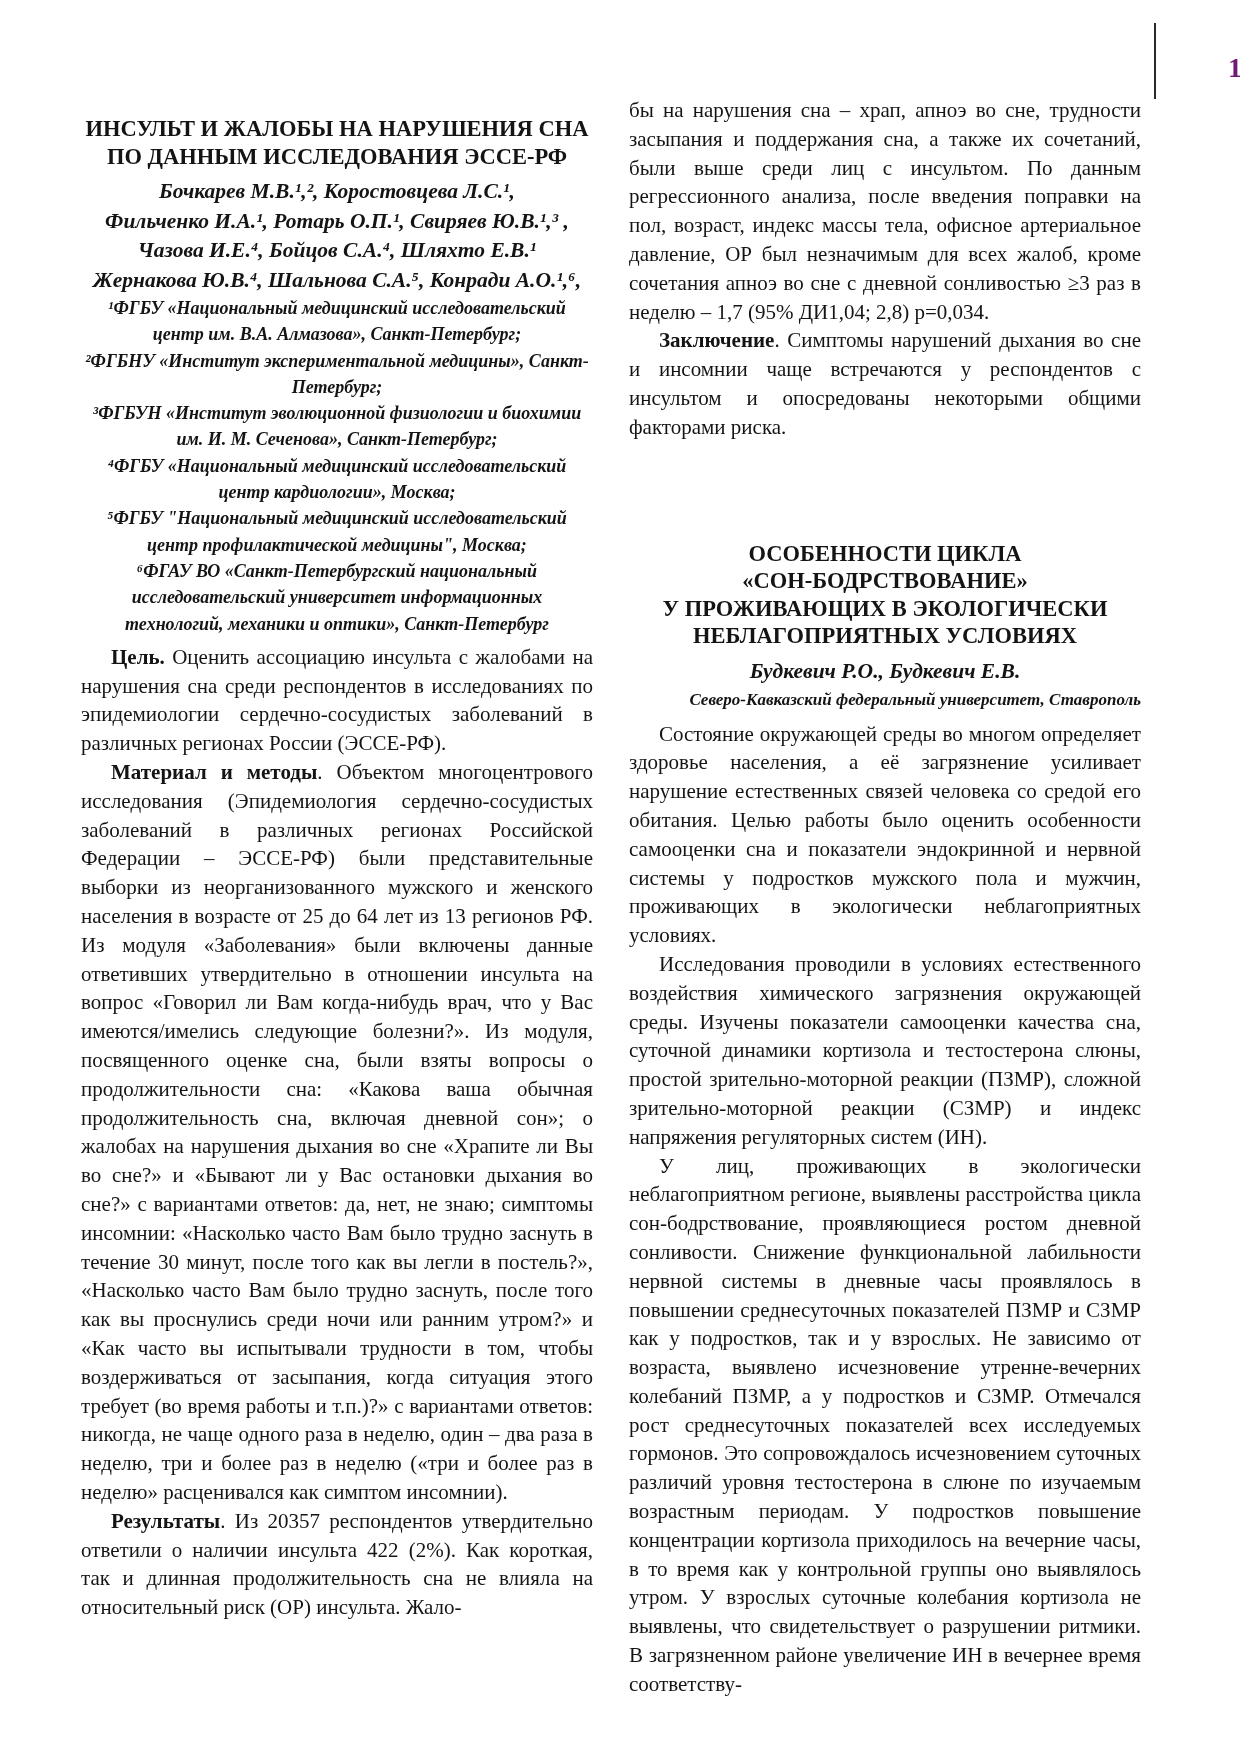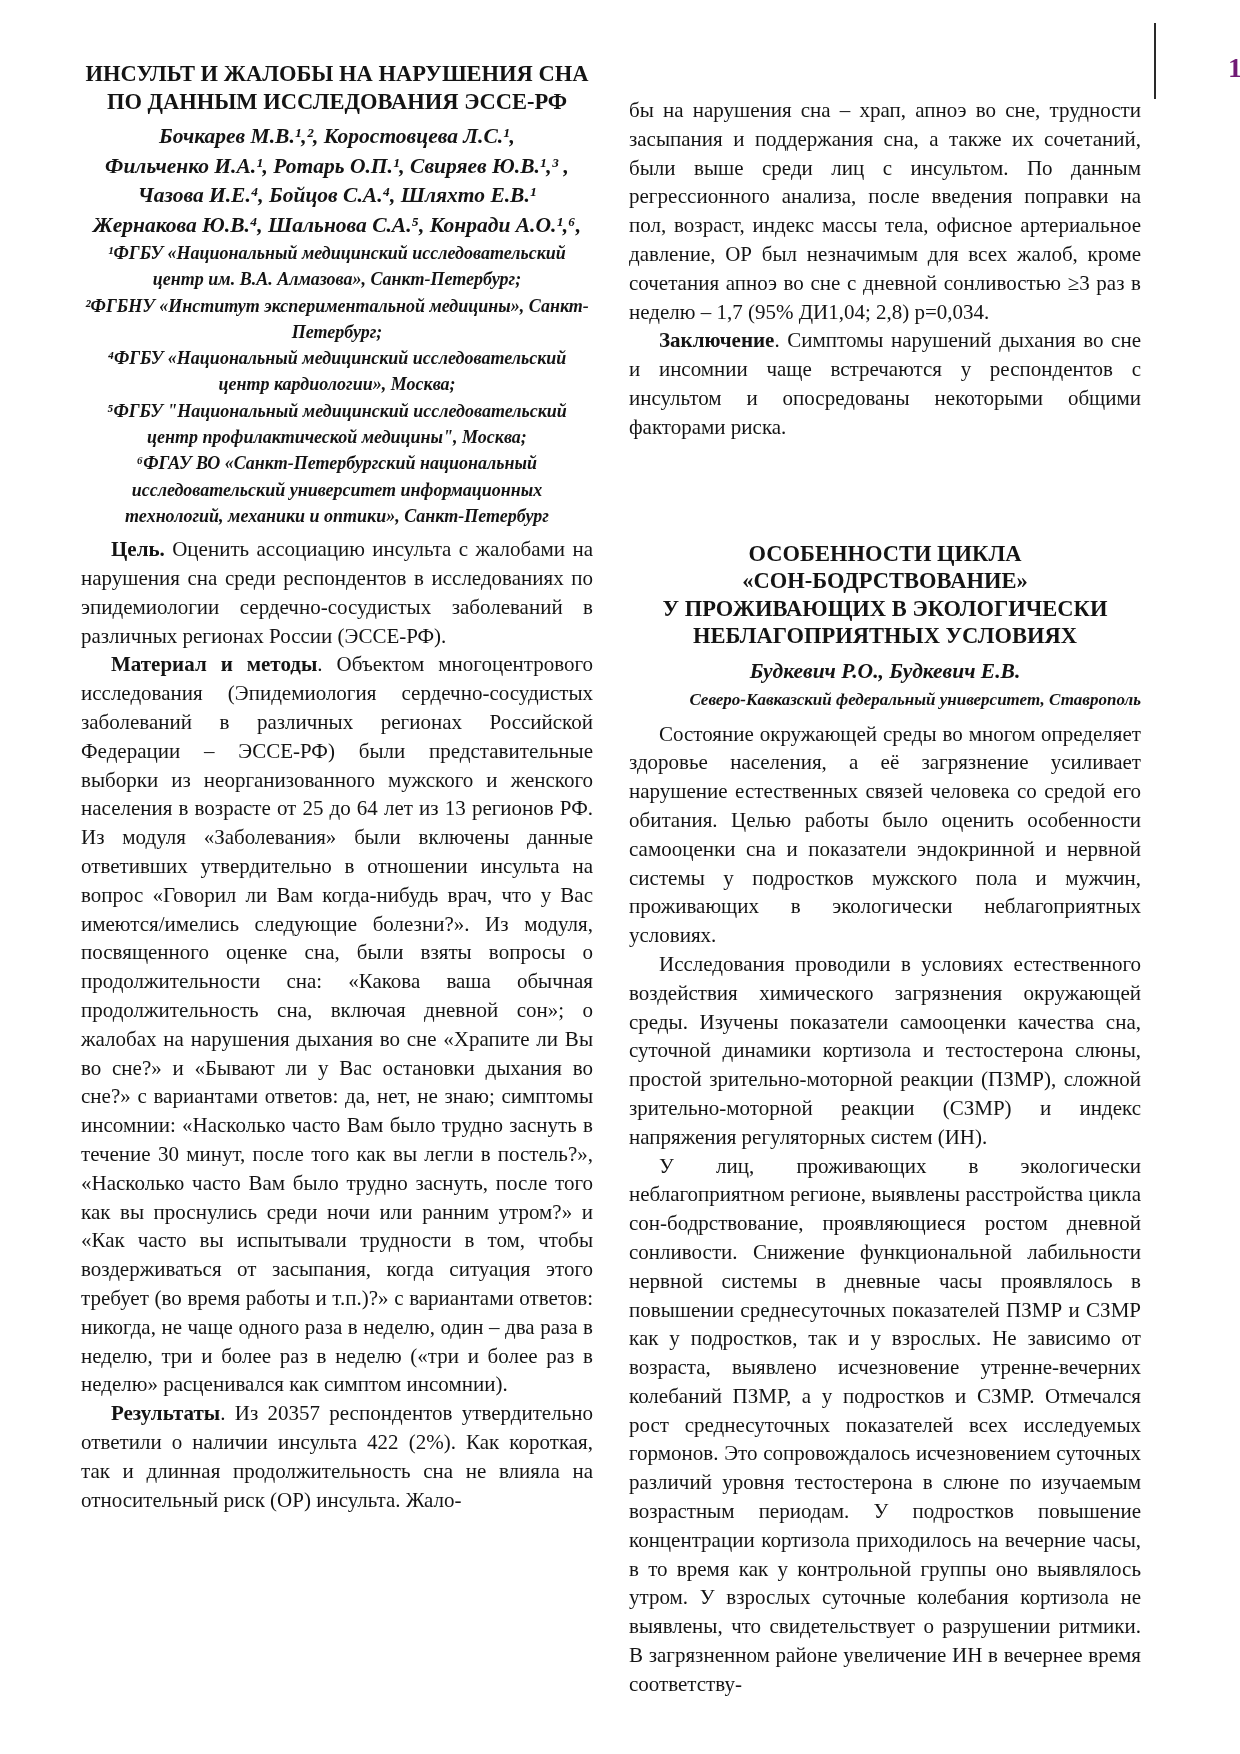--- a/index.html
+++ b/index.html
@@ -21,21 +21,21 @@
   }
   .columns {
     position:absolute; top:0; left:81px;
     display:flex; gap:36px;
   }
   .col { width:512px; }
   .art-title {
     font-weight:bold; font-size:22.5px; line-height:27.5px;
     text-align:center;
   }
-  .a1-title { margin-top:60px; }
+  .a1-title { margin-top:115px; }
   .authors {
     font-weight:bold; font-style:italic;
     font-size:21.5px; line-height:29.5px;
     text-align:center; margin-top:7px;
   }
   .affils {
     font-weight:bold; font-style:italic;
     font-size:18px; line-height:26.3px;
     text-align:center;
   }
@@ -70,20 +70,21 @@
     </div>
     <div class="authors">
       <div>Бочкарев М.В.¹,², Коростовцева Л.С.¹,</div>
       <div>Фильченко И.А.¹, Ротарь О.П.¹, Свиряев Ю.В.¹,³ ,</div>
       <div>Чазова И.Е.⁴, Бойцов С.А.⁴, Шляхто Е.В.¹</div>
       <div>Жернакова Ю.В.⁴, Шальнова С.А.⁵, Конради А.О.¹,⁶,</div>
     </div>
     <div class="affils">
       <div>¹ФГБУ «Национальный медицинский исследовательский центр им. В.А. Алмазова», Санкт-Петербург;</div>
       <div>²ФГБНУ «Институт экспериментальной медицины», Санкт-Петербург;</div>
+      <div>³ФГБУН «Институт эволюционной физиологии и биохимии им. И. М. Сеченова», Санкт-Петербург;</div>
       <div>⁴ФГБУ «Национальный медицинский исследовательский центр кардиологии», Москва;</div>
       <div>⁵ФГБУ "Национальный медицинский исследовательский центр профилактической медицины", Москва;</div>
       <div>⁶ФГАУ ВО «Санкт-Петербургский национальный исследовательский университет информационных технологий, механики и оптики», Санкт-Петербург</div>
     </div>
     <p class="bp first"><b class="lead">Цель.</b><span> Оценить ассоциацию инсульта с жалобами на нарушения сна среди респондентов в исследованиях по эпидемиологии сердечно-сосудистых заболеваний в различных регионах России (ЭССЕ-РФ).</span></p>
     <p class="bp"><b class="lead">Материал и методы</b><span>. Объектом многоцентрового исследования (Эпидемиология сердечно-сосудистых заболеваний в различных регионах Российской Федерации – ЭССЕ-РФ) были представительные выборки из неорганизованного мужского и женского населения в возрасте от 25 до 64 лет из 13 регионов РФ. Из модуля «Заболевания» были включены данные ответивших утвердительно в отношении инсульта на вопрос «Говорил ли Вам когда-нибудь врач, что у Вас имеются/имелись следующие болезни?». Из модуля, посвященного оценке сна, были взяты вопросы о продолжительности сна: «Какова ваша обычная продолжительность сна, включая дневной сон»; о жалобах на нарушения дыхания во сне «Храпите ли Вы во сне?» и «Бывают ли у Вас остановки дыхания во сне?» с вариантами ответов: да, нет, не знаю; симптомы инсомнии: «Насколько часто Вам было трудно заснуть в течение 30 минут, после того как вы легли в постель?», «Насколько часто Вам было трудно заснуть, после того как вы проснулись среди ночи или ранним утром?» и «Как часто вы испытывали трудности в том, чтобы воздерживаться от засыпания, когда ситуация этого требует (во время работы и т.п.)?» с вариантами ответов: никогда, не чаще одного раза в неделю, один – два раза в неделю, три и более раз в неделю («три и более раз в неделю» расценивался как симптом инсомнии).</span></p>
     <p class="bp"><b class="lead">Результаты</b><span>. Из 20357 респондентов утвердительно ответили о наличии инсульта 422 (2%). Как короткая, так и длинная продолжительность сна не влияла на относительный риск (ОР) инсульта. Жало-</span></p>
   </div>
 
   <div class="col">

